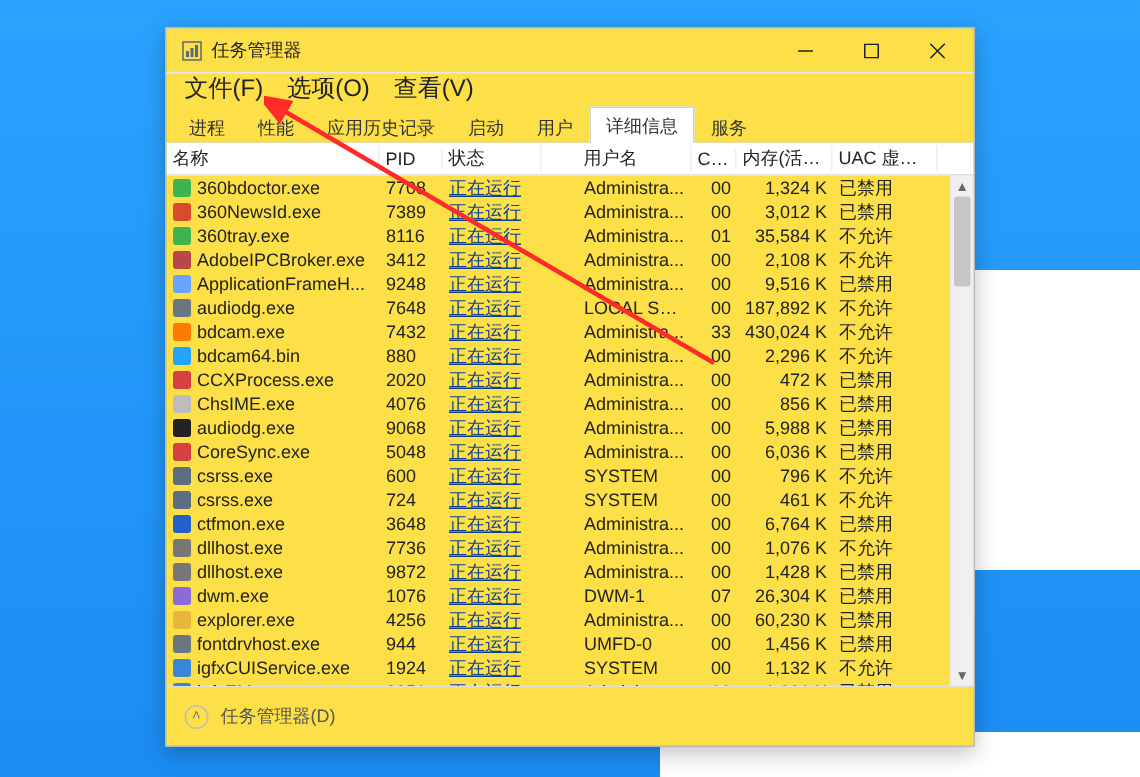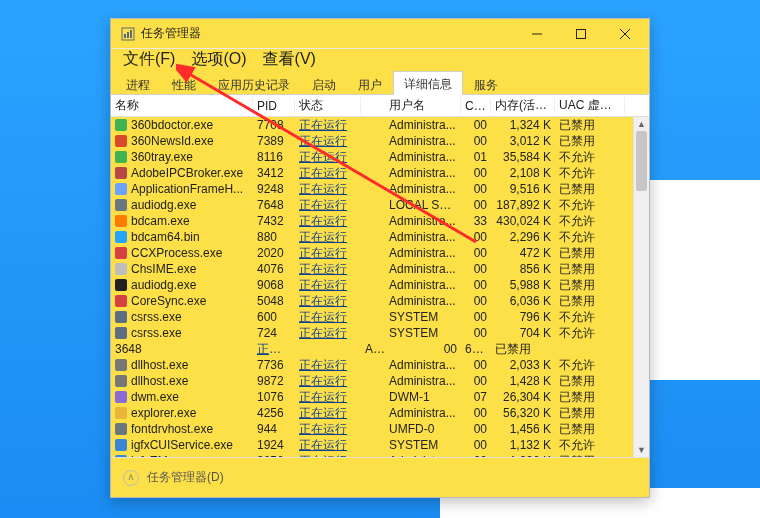--- a/index.html
+++ b/index.html
@@ -410,43 +410,47 @@
         <div class="row">
           <div class="cell name">
             <span class="icon" style="background: rgb(92, 110, 128);"></span>
             <span>csrss.exe</span>
           </div>
           <div class="cell">724</div>
           <div class="cell status">正在运行</div>
           <div class="cell"></div>
           <div class="cell">SYSTEM</div>
           <div class="cell num">00</div>
-          <div class="cell num">704 K</div>
-          <div class="cell">不允许</div>
-        </div>
-        <div class="row">
+          <div class="cell num">461 K</div>
+          <div class="cell">不允许</div>
+        </div>
+        <div class="row">
+          <div class="cell name">
+            <span class="icon" style="background: rgb(34, 97, 201);"></span>
+            <span>ctfmon.exe</span>
+          </div>
           <div class="cell">3648</div>
           <div class="cell status">正在运行</div>
           <div class="cell"></div>
           <div class="cell">Administra...</div>
           <div class="cell num">00</div>
           <div class="cell num">6,764 K</div>
           <div class="cell">已禁用</div>
         </div>
         <div class="row">
           <div class="cell name">
             <span class="icon" style="background: rgb(119, 119, 119);"></span>
             <span>dllhost.exe</span>
           </div>
           <div class="cell">7736</div>
           <div class="cell status">正在运行</div>
           <div class="cell"></div>
           <div class="cell">Administra...</div>
           <div class="cell num">00</div>
-          <div class="cell num">2,033 K</div>
+          <div class="cell num">1,076 K</div>
           <div class="cell">不允许</div>
         </div>
         <div class="row">
           <div class="cell name">
             <span class="icon" style="background: rgb(119, 119, 119);"></span>
             <span>dllhost.exe</span>
           </div>
           <div class="cell">9872</div>
           <div class="cell status">正在运行</div>
           <div class="cell"></div>
@@ -471,21 +475,21 @@
         <div class="row">
           <div class="cell name">
             <span class="icon" style="background: rgb(233, 181, 58);"></span>
             <span>explorer.exe</span>
           </div>
           <div class="cell">4256</div>
           <div class="cell status">正在运行</div>
           <div class="cell"></div>
           <div class="cell">Administra...</div>
           <div class="cell num">00</div>
-          <div class="cell num">56,320 K</div>
+          <div class="cell num">60,230 K</div>
           <div class="cell">已禁用</div>
         </div>
         <div class="row">
           <div class="cell name">
             <span class="icon" style="background: rgb(106, 118, 128);"></span>
             <span>fontdrvhost.exe</span>
           </div>
           <div class="cell">944</div>
           <div class="cell status">正在运行</div>
           <div class="cell"></div>

